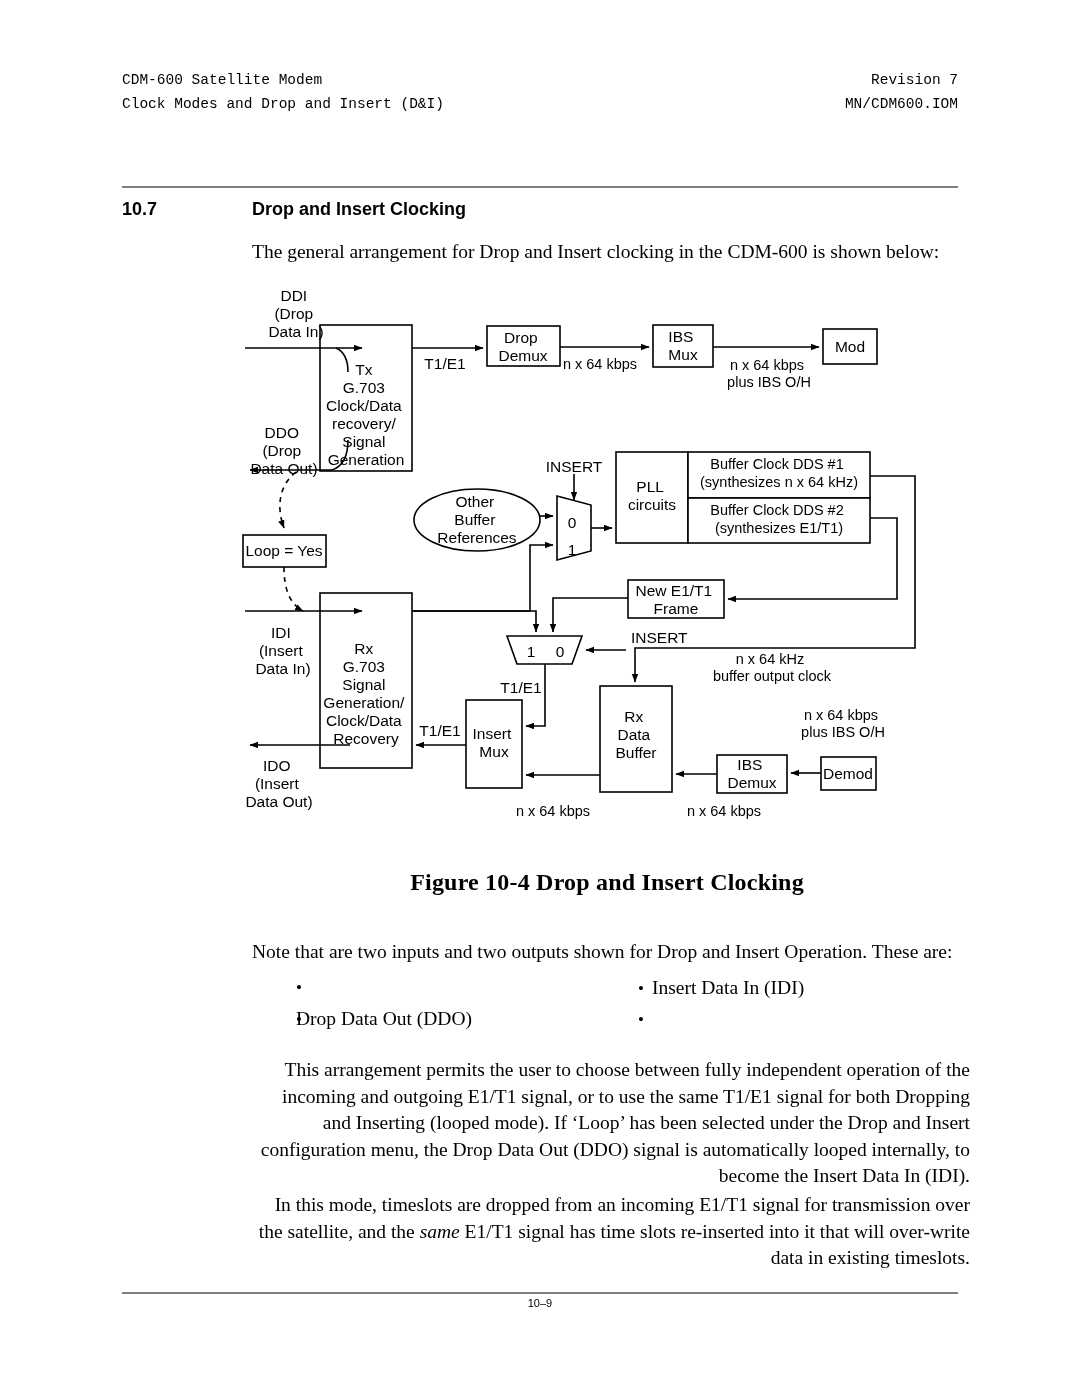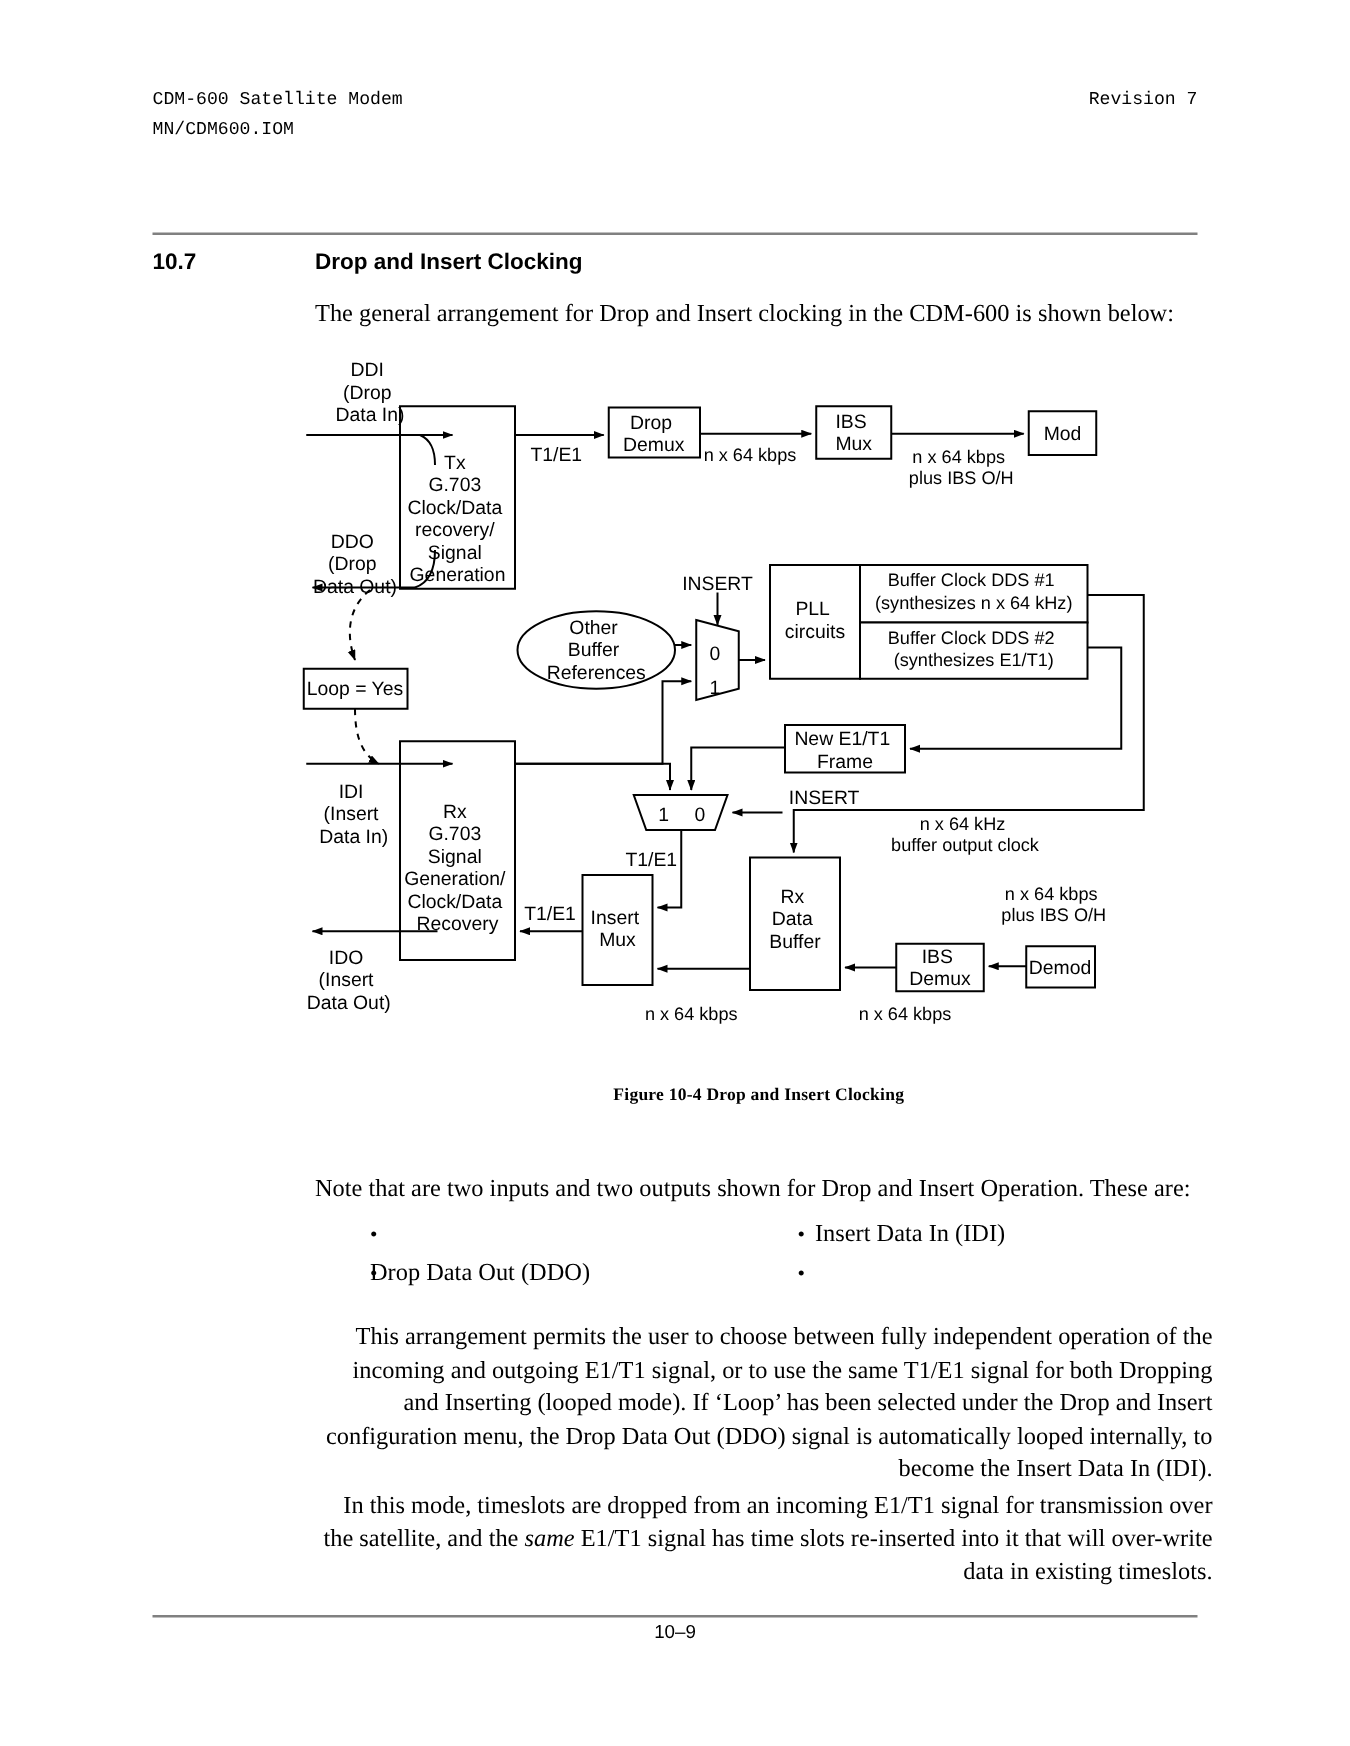--- a/index.html
+++ b/index.html
@@ -82,21 +82,21 @@
   .diagram svg { display: block; }
 
   
   .fig-caption {
     position: absolute;
     left: 252px;
     top: 869px;
     width: 710px;
     text-align: center;
     font-weight: bold;
-    font-size: 14px;
+    font-size: 24px;
     letter-spacing: .2px;
   }
 
   
   .body-note {
     position: absolute;
     left: 252px;
     top: 939px;
     width: 716px;
     font-size: 19.5px;
@@ -148,21 +148,21 @@
     height: 0;
     border-top: 2px solid #808080;
   }
   .footer-page {
     position: absolute;
     left: 122px;
     top: 1297px;
     width: 836px;
     text-align: center;
     font-family: "Liberation Sans", sans-serif;
-    font-size: 15px;
+    font-size: 11px;
   }
 
   
   .dtext {
     font-family: "Liberation Sans", sans-serif;
     font-size: 15.5px;
     fill: #000;
   }
   .dtext-sm {
     font-family: "Liberation Sans", sans-serif;
@@ -188,20 +188,21 @@
 </style>
 </head>
 <body>
 
 <div class="page-header">
   <div class="hdr-row">
     <span class="hdr-left">CDM-600 Satellite Modem</span>
     <span class="hdr-right">Revision  7</span>
   </div>
   <div class="hdr-row">
+    <span class="hdr-left">Clock Modes and Drop and Insert (D&amp;I)</span>
     <span class="hdr-right">MN/CDM600.IOM</span>
   </div>
 </div>
 
 <div class="title-rule"></div>
 
 <div class="section-head">
   <span class="section-num">10.7</span>
   <span class="section-name">Drop and Insert Clocking</span>
 </div>

